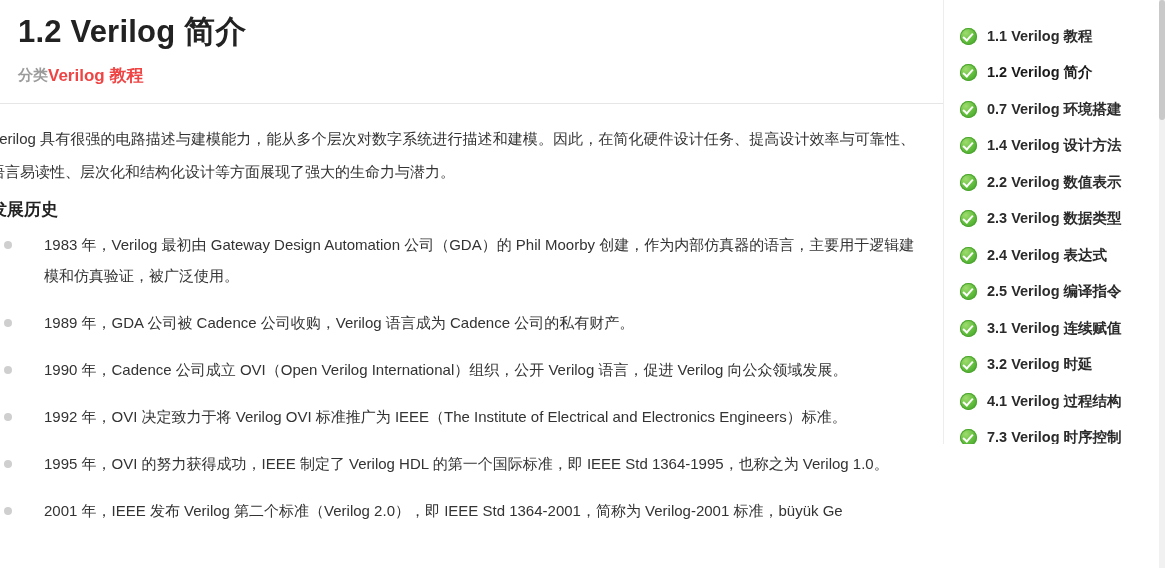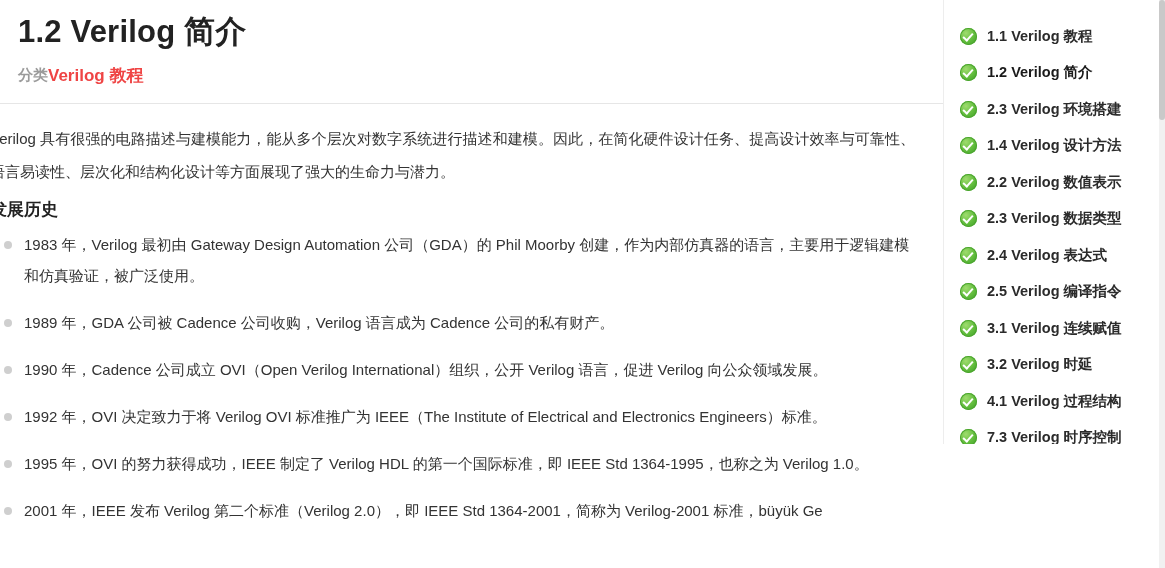--- a/index.html
+++ b/index.html
@@ -69,21 +69,21 @@
     color: #222222;
     margin: 10px 0 8px 0;
   }
   ul.bullets {
     list-style: none;
     margin: 0;
     padding: 0 0 0 10px;
   }
   ul.bullets li {
     position: relative;
-    padding-left: 24px;
+    padding-left: 44px;
     margin-bottom: 16px;
     font-size: 15px;
     line-height: 31px;
     color: #333333;
   }
   ul.bullets li::before {
     content: "";
     position: absolute;
     left: 4px;
     top: 12px;
@@ -187,21 +187,21 @@
     <div class="toc-item">
       <span class="check"></span>
       <span class="label">1.1 Verilog 教程</span>
     </div>
     <div class="toc-item active">
       <span class="check"></span>
       <span class="label">1.2 Verilog 简介</span>
     </div>
     <div class="toc-item">
       <span class="check"></span>
-      <span class="label">2.3 Verilog 环境搭建</span>
+      <span class="label">0.7 Verilog 环境搭建</span>
     </div>
     <div class="toc-item">
       <span class="check"></span>
       <span class="label">1.4 Verilog 设计方法</span>
     </div>
     <div class="toc-item">
       <span class="check"></span>
       <span class="label">2.2 Verilog 数值表示</span>
     </div>
     <div class="toc-item">

